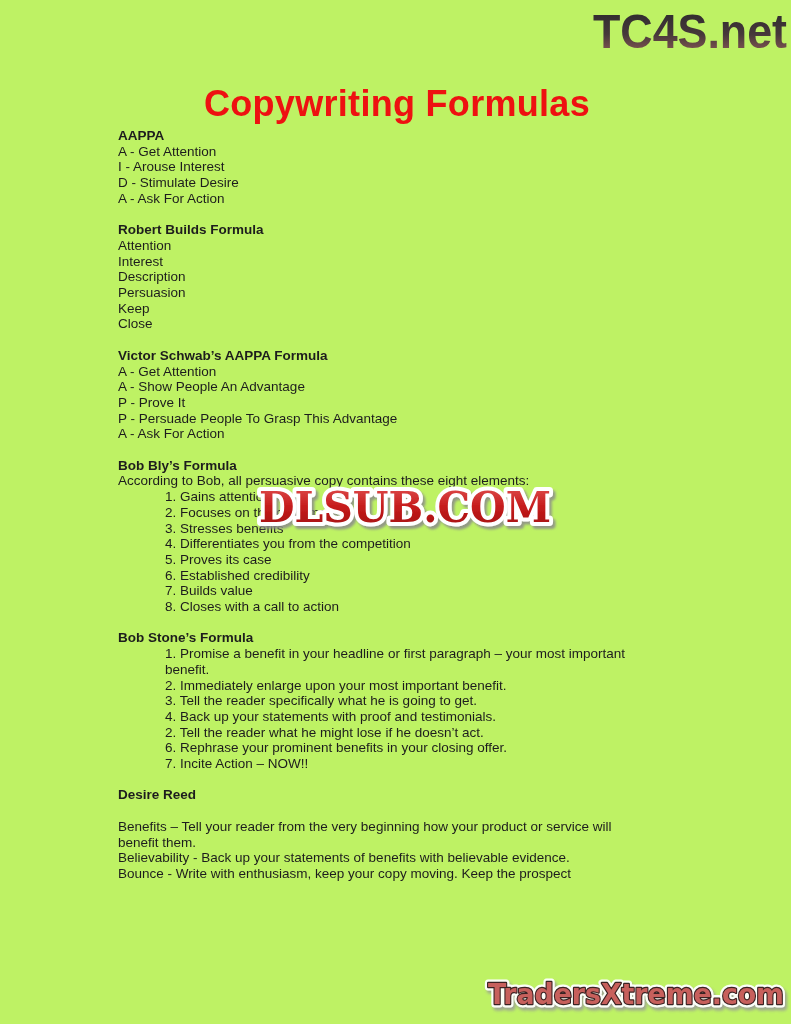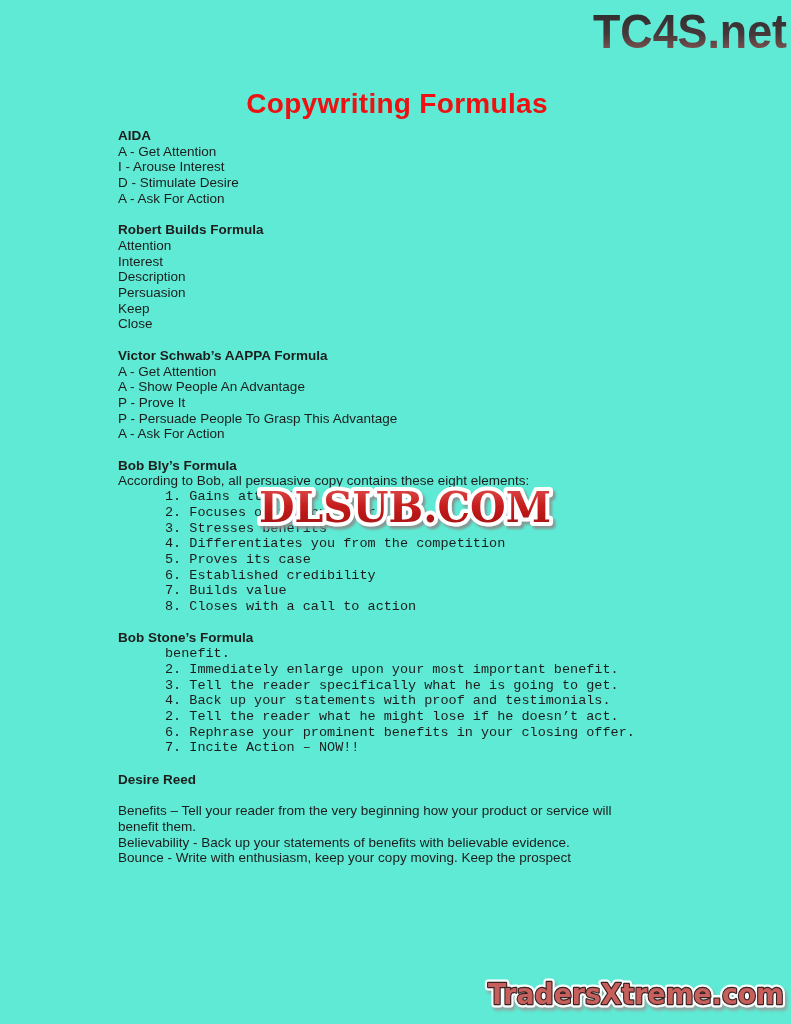--- a/index.html
+++ b/index.html
@@ -1,29 +1,29 @@
 <!DOCTYPE html>
 <html><head>
 <meta charset="utf-8">
 <style>
   html, body { margin:0; padding:0; background:#ffffff; }
   .page {
-    position:relative; width:791px; height:1024px; background:#5eead4;
+    position:relative; width:791px; height:1024px; background:#bef264;
     overflow:hidden; font-family:"Liberation Sans", sans-serif; color:#1d1d1d;
   }
   .content { position:absolute; left:118px; top:88px; width:558px; }
   .doc-title {
-    margin:0 0 8px 0; text-align:center; font-size:28px; line-height:32px;
+    margin:0 0 8px 0; text-align:center; font-size:36px; line-height:32px;
     font-weight:bold; color:#ee1111; letter-spacing:0.3px;
   }
   .section { font-size:13.5px; line-height:15.7px; }
   .section + .section { margin-top:15.7px; }
   .heading { font-weight:bold; }
   .line { white-space:nowrap; min-height:15.7px; }
-  .line.indent { padding-left:47px;font-family:Liberation Mono, monospace; }
+  .line.indent { padding-left:47px; }
   
   .wm { position:absolute; pointer-events:none; }
   .wm-tc4s { left:588px; top:2px; width:202px; height:58px; }
   .wm-dlsub { left:250px; top:482px; width:310px; height:58px; }
   .wm-traders { left:482px; top:973px; width:308px; height:46px; }
 </style>
 </head>
 <body>
 
 <div class="page">
@@ -38,21 +38,21 @@
         </linearGradient>
       </defs>
       <text x="199" y="46" text-anchor="end" font-family="Liberation Sans, sans-serif" font-size="48" font-weight="bold" textLength="194" lengthAdjust="spacingAndGlyphs" fill="url(#tc4sGrad)">TC4S.net</text>
     </svg>
   </div>
 
   <div class="content">
     <h1 class="doc-title">Copywriting Formulas</h1>
     <div id="doc-sections">
         <div class="section">
-          <div class="heading">AIDA</div>
+          <div class="heading">AAPPA</div>
           <div class="line">A - Get Attention</div>
           <div class="line">I - Arouse Interest</div>
           <div class="line">D - Stimulate Desire</div>
           <div class="line">A - Ask For Action</div>
         </div>
         <div class="section">
           <div class="heading">Robert Builds Formula</div>
           <div class="line">Attention</div>
           <div class="line">Interest</div>
           <div class="line">Description</div>
@@ -75,20 +75,21 @@
           <div class="line indent">2. Focuses on the customer</div>
           <div class="line indent">3. Stresses benefits</div>
           <div class="line indent">4. Differentiates you from the competition</div>
           <div class="line indent">5. Proves its case</div>
           <div class="line indent">6. Established credibility</div>
           <div class="line indent">7. Builds value</div>
           <div class="line indent">8. Closes with a call to action</div>
         </div>
         <div class="section">
           <div class="heading">Bob Stone’s Formula</div>
+          <div class="line indent">1. Promise a benefit in your headline or first paragraph – your most important</div>
           <div class="line indent">benefit.</div>
           <div class="line indent">2. Immediately enlarge upon your most important benefit.</div>
           <div class="line indent">3. Tell the reader specifically what he is going to get.</div>
           <div class="line indent">4. Back up your statements with proof and testimonials.</div>
           <div class="line indent">2. Tell the reader what he might lose if he doesn’t act.</div>
           <div class="line indent">6. Rephrase your prominent benefits in your closing offer.</div>
           <div class="line indent">7. Incite Action – NOW!!</div>
         </div>
         <div class="section">
           <div class="heading">Desire Reed</div>

